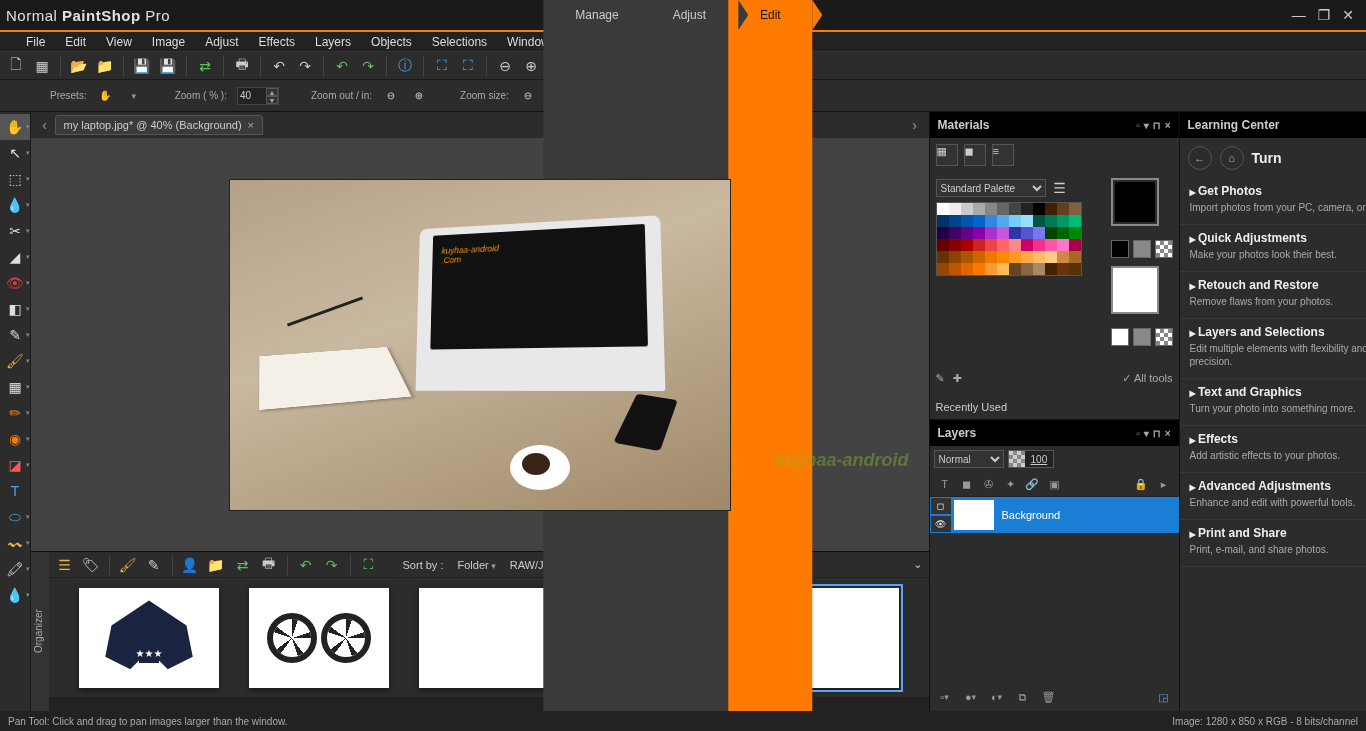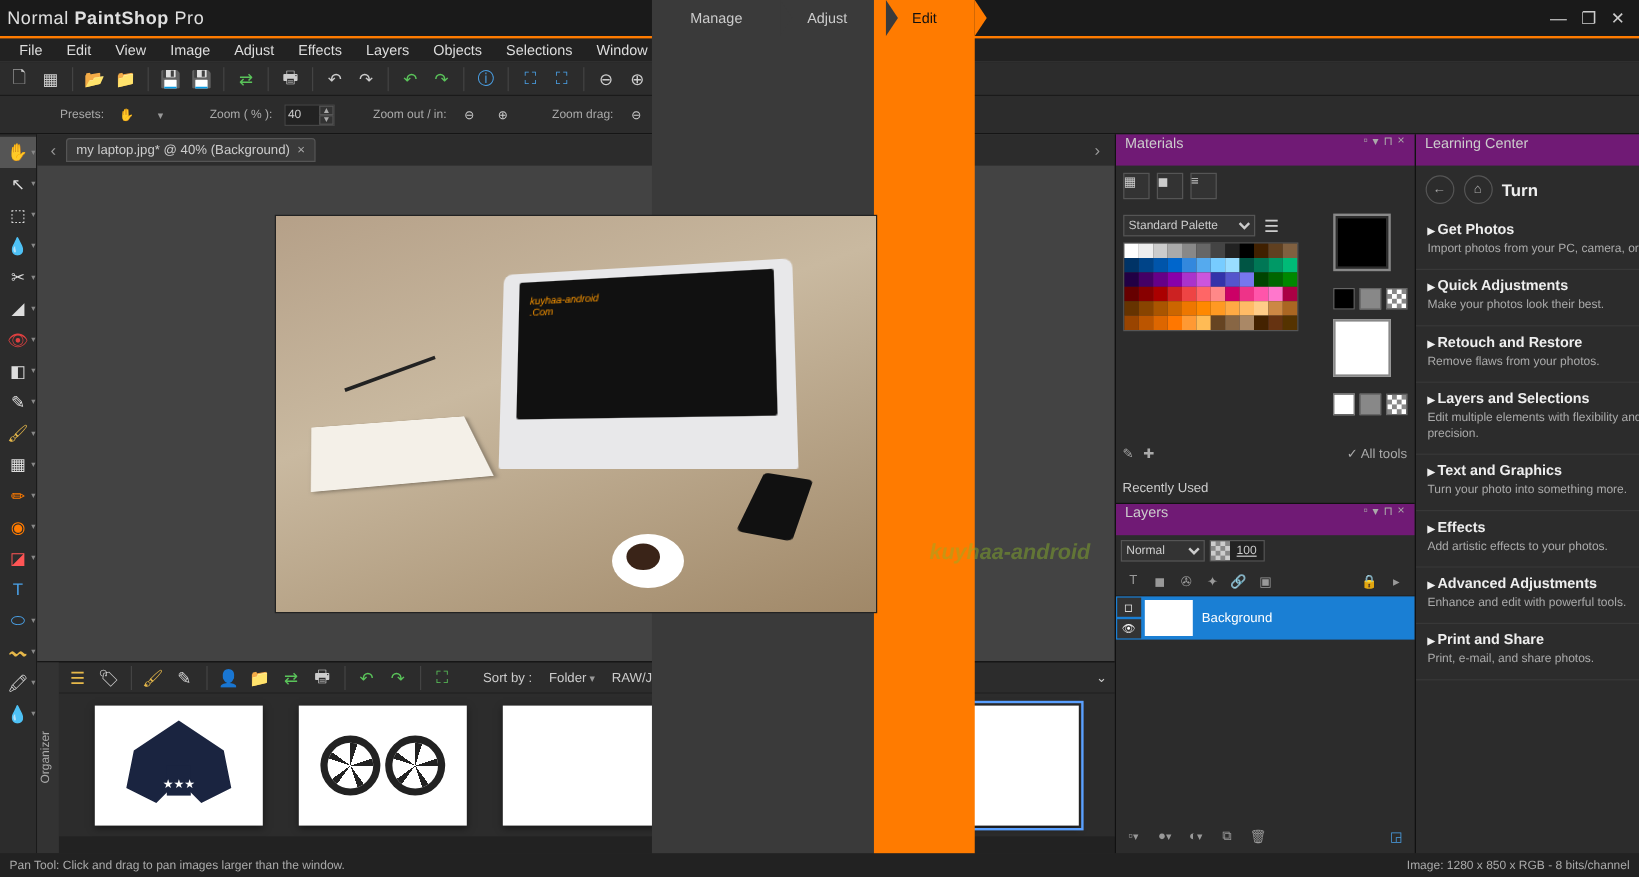--- a/index.html
+++ b/index.html
@@ -11,21 +11,21 @@
 .titlebar .logo .b { font-weight:bold; }
 .titlebar .modes { margin-left:auto; margin-right:auto; display:flex; height:100%; position:absolute; left:50%; transform:translateX(-50%); top:0;}
 .titlebar .modes .mode { position:relative; padding:0 32px; line-height:30px; font-size:12px; color:#ccc; background:#3a3a3a; margin-left:-10px;}
 .titlebar .modes .mode.active { background:#ff7b00; color:#111; font-weight:500;}
 .titlebar .modes .mode::after { content:""; position:absolute; right:-10px; top:0; border-left:10px solid #3a3a3a; border-top:15px solid transparent; border-bottom:15px solid transparent; z-index:1;}
 .titlebar .modes .mode.active::after { border-left-color:#ff7b00; }
 .titlebar .winbtns { margin-left:auto; display:flex; gap:12px; padding-right:6px;}
 .titlebar .winbtns span { color:#ccc; font-size:14px; cursor:pointer;}
 
 
-.menubar { height:22px; background:#222; border-top:2px solid #ff7b00; border-bottom:1px solid #333; display:flex; align-items:center; padding:0 6px; gap:0;}
+.menubar { height:22px; background:#222; border-top:2px solid #ff7b00; border-bottom:1px solid #333; display:flex; align-items:center; padding:0 16px; gap:0;}
 .menubar span { padding:0 10px; font-size:12px; color:#ddd; cursor:pointer;}
 
 
 .toolbar1 { height:28px; background:#2c2c2c; display:flex; align-items:center; padding:2px 6px; gap:6px; border-bottom:1px solid #1a1a1a;}
 .tbicon { width:20px; height:20px; display:flex; align-items:center; justify-content:center; color:#ccc; font-size:14px; cursor:pointer; border-radius:2px;}
 .tdiv { width:1px; height:20px; background:#444; margin:0 2px;}
 .tbtext { font-size:11px; color:#ccc; padding:0 4px; cursor:pointer;}
 .dropdown-caret::after{ content:" ▾"; font-size:9px; color:#999;}
 
 
@@ -72,21 +72,21 @@
 .organizer .obar { height:26px; display:flex; align-items:center; gap:6px; padding:0 6px; border-bottom:1px solid #222;}
 .organizer .obar .chevup { margin-left:auto; color:#ccc;}
 .organizer .thumbs { flex:1; display:flex; align-items:center; gap:30px; padding:10px 30px; overflow:hidden;}
 .organizer .thumb { width:140px; height:100px; background:#fff; box-shadow:0 2px 6px rgba(0,0,0,0.5); display:flex; align-items:center; justify-content:center;}
 .organizer .thumb.sel { outline:2px solid #5aa0ff; outline-offset:2px;}
 .organizer .scroll { height:14px; background:#222;}
 
 
 .rightcol { width:490px; display:flex;}
 .panels { width:250px; background:#2c2c2c; border-left:1px solid #111; display:flex; flex-direction:column;}
-.panel-head { height:26px; background:#701a75; display:flex; align-items:flex-start; padding:0 8px; font-size:12px; gap:6px;}
+.panel-head { height:26px; background:#000000; display:flex; align-items:center; padding:0 8px; font-size:12px; gap:6px;font-weight:bold;}
 .panel-head .pbtns { margin-left:auto; display:flex; gap:4px; font-size:10px; color:#aaa;}
 .panel-body { padding:6px; }
 .materials .toprow { display:flex; gap:6px; margin-bottom:6px;}
 .materials .toprow .sq { width:22px; height:22px; background:#333; border:1px solid #555;}
 .materials .palsel { display:flex; align-items:center; gap:4px; margin-bottom:4px;}
 .materials .palsel select { background:#333; color:#ccc; border:1px solid #555; font-size:10px; height:18px; width:110px;}
 .swatches { display:grid; grid-template-columns:repeat(12,12px); gap:0; border:1px solid #555; width:max-content;}
 .swatches div { width:12px; height:12px;}
 .fgsw { margin-left:auto; display:flex; flex-direction:column; gap:8px;}
 .bigsw { width:48px; height:48px; border:2px solid #888; position:relative;}
@@ -216,21 +216,21 @@
     <span class="spin">
         <span>▲</span>
         <span>▼</span>
       </span>
   </span>
   <span style="width:12px"></span>
   <span class="lbl">Zoom out / in:</span>
   <span class="sm">⊖</span>
   <span class="sm">⊕</span>
   <span style="width:12px"></span>
-  <span class="lbl">Zoom drag:</span>
+  <span class="lbl">Zoom size:</span>
   <span class="sm">⊖</span>
   <span class="sm">⊕</span>
   <span style="width:12px"></span>
   <span class="lbl">Actual size:</span>
   <span class="sm">1:1</span>
   <span style="width:30px"></span>
   <span class="sm">▪</span>
   <span class="sm">◫</span>
   <span class="sm">⊞</span>
 </div>

